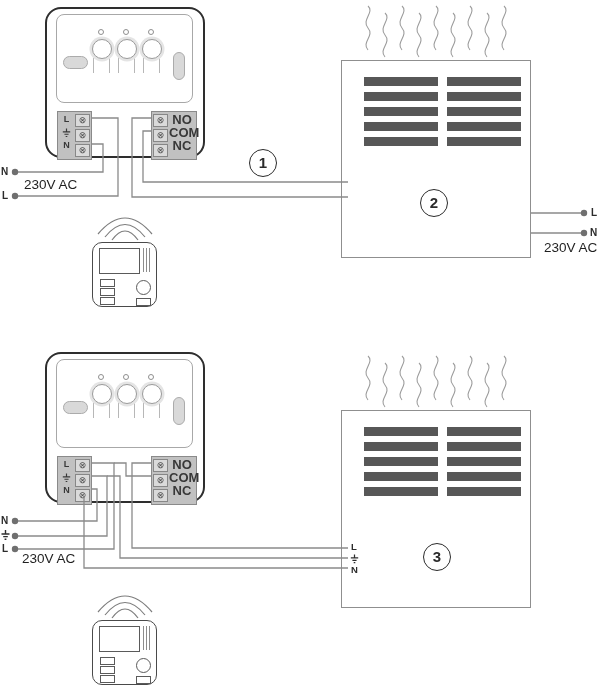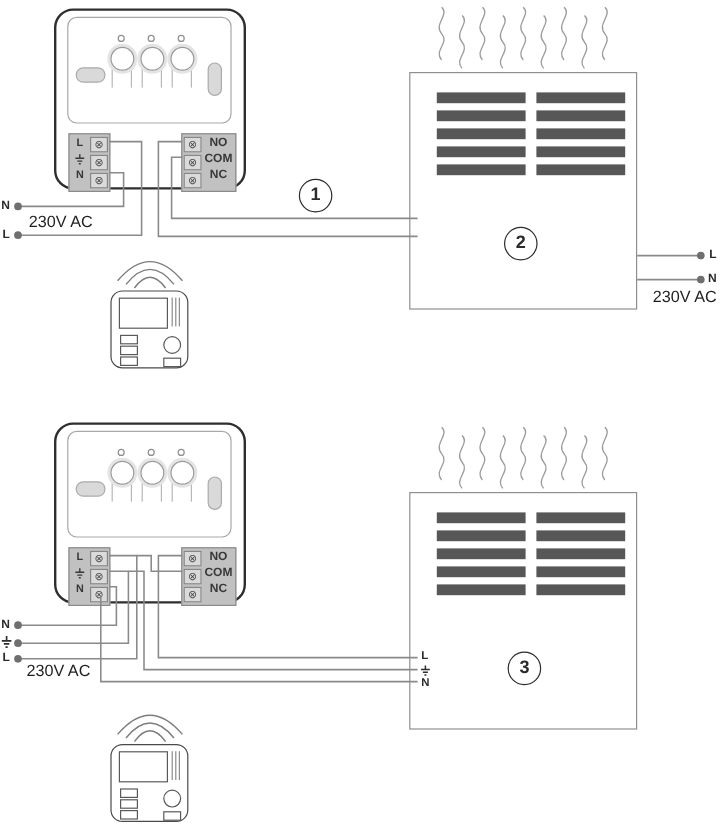--- a/index.html
+++ b/index.html
@@ -10,21 +10,21 @@
   
   .receiver{position:absolute;width:156px;height:147px;border:2px solid #2e2e2e;border-radius:16px;background:#fff;z-index:1;}
   .panel{position:absolute;left:9px;top:5px;width:135px;height:87px;border:1.5px solid #a8a8a8;border-radius:8px;background:#fff;}
   .knob{position:absolute;width:18px;height:18px;border:1.3px solid #9a9a9a;border-radius:50%;background:#fff;box-shadow:0 0 0 2.5px #e4e4e4;}
   .kdot{position:absolute;width:4px;height:4px;border:1px solid #8f8f8f;border-radius:50%;background:#fff;}
   .stem{position:absolute;width:1px;height:16px;background:#b7b7b7;}
   .pill{position:absolute;background:#d9d9d9;border:1px solid #ababab;border-radius:7px;}
   .tblock{position:absolute;display:flex;background:#c1c1c1;border:1px solid #8a8a8a;padding:1px;gap:1px;z-index:2;}
   .tcol{display:flex;flex-direction:column;}
   .tlab{width:15px;height:13px;line-height:13px;text-align:center;font-size:9px;font-weight:bold;color:#383838;}
-  .tlab.wide{width:26px;font-size:10px;}
+  .tlab.wide{width:26px;font-size:13px;}
   .scell{width:13px;height:11px;margin:1px 0;background:#dadada;border:1px solid #878787;
          font-size:9px;line-height:10px;text-align:center;color:#4a4a4a;}
   .earth{display:block;margin:2px auto 0 auto;}
   .earth path{stroke:#383838;stroke-width:1.3;fill:none;}
 
   
   .heater{position:absolute;width:188px;height:196px;border:1px solid #8f8f8f;background:#fff;z-index:1;}
   .slat{position:absolute;width:74px;height:9px;background:#575757;}
   .hlbl{position:absolute;font-size:9.5px;font-weight:bold;color:#2b2b2b;line-height:10px;}
 

